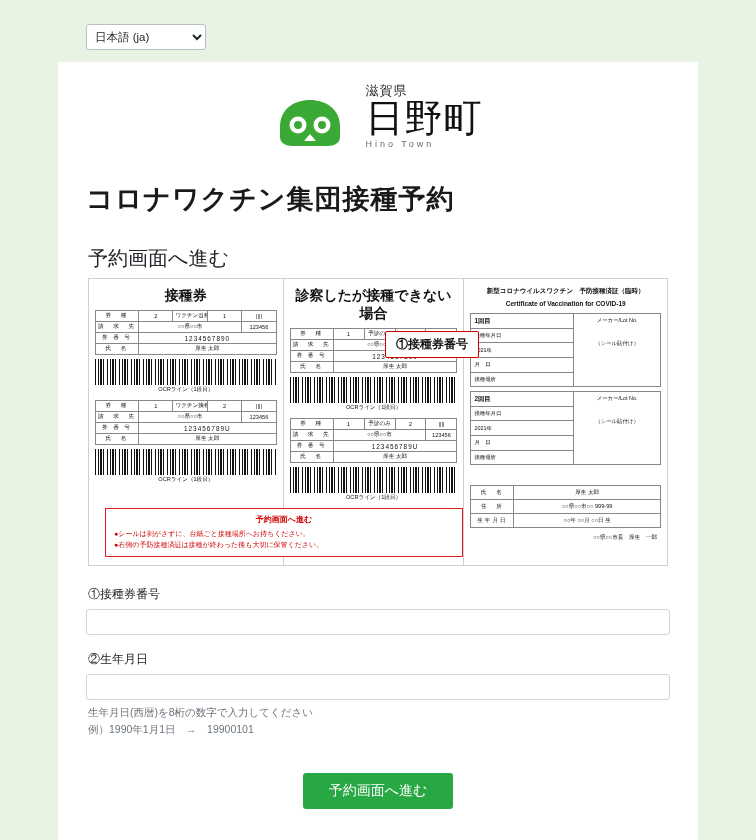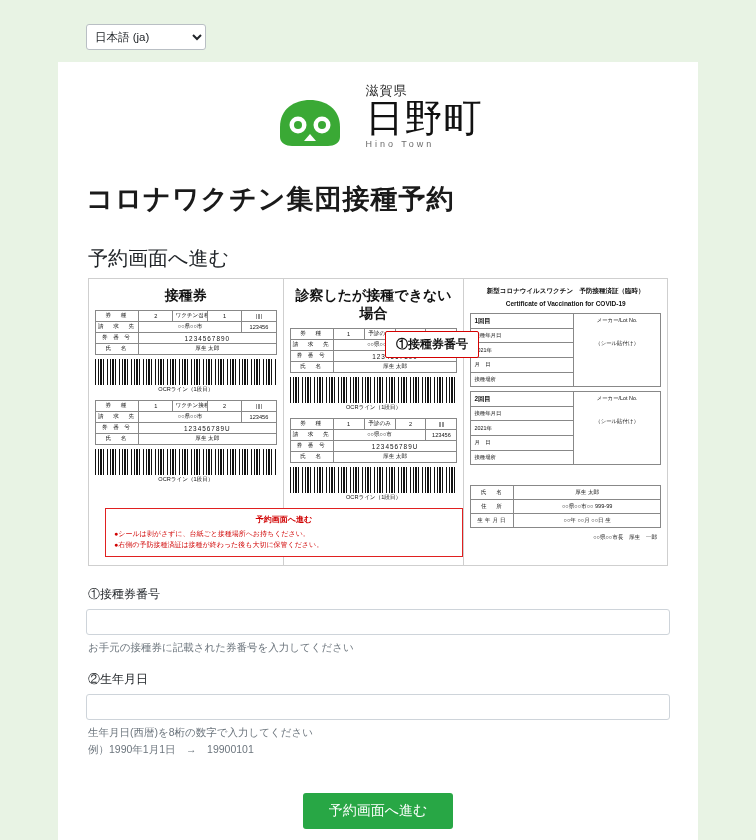--- a/index.html
+++ b/index.html
@@ -512,21 +512,20 @@
       <div class="note-box">
         <div class="note-title">予約画面へ進む</div>
         <div class="note-line">●シールは剥がさずに、台紙ごと接種場所へお持ちください。</div>
         <div class="note-line">●右側の予防接種済証は接種が終わった後も大切に保管ください。</div>
       </div>
     </div>
 
     
     <div class="field-label">①接種券番号</div>
     <input class="text-input" type="text" value="" style="">
-    <div class="help">お手元の接種券に記載された券番号を入力してください</div>
 
     <div class="field-label">②生年月日</div>
     <input class="text-input" type="text" value="" style="">
     <div class="help">生年月日(西暦)を8桁の数字で入力してください</div>
     <div class="example">例）1990年1月1日　→　19900101</div>
 
     <div class="submit-wrap">
       <button class="submit-btn">予約画面へ進む</button>
     </div>
 

